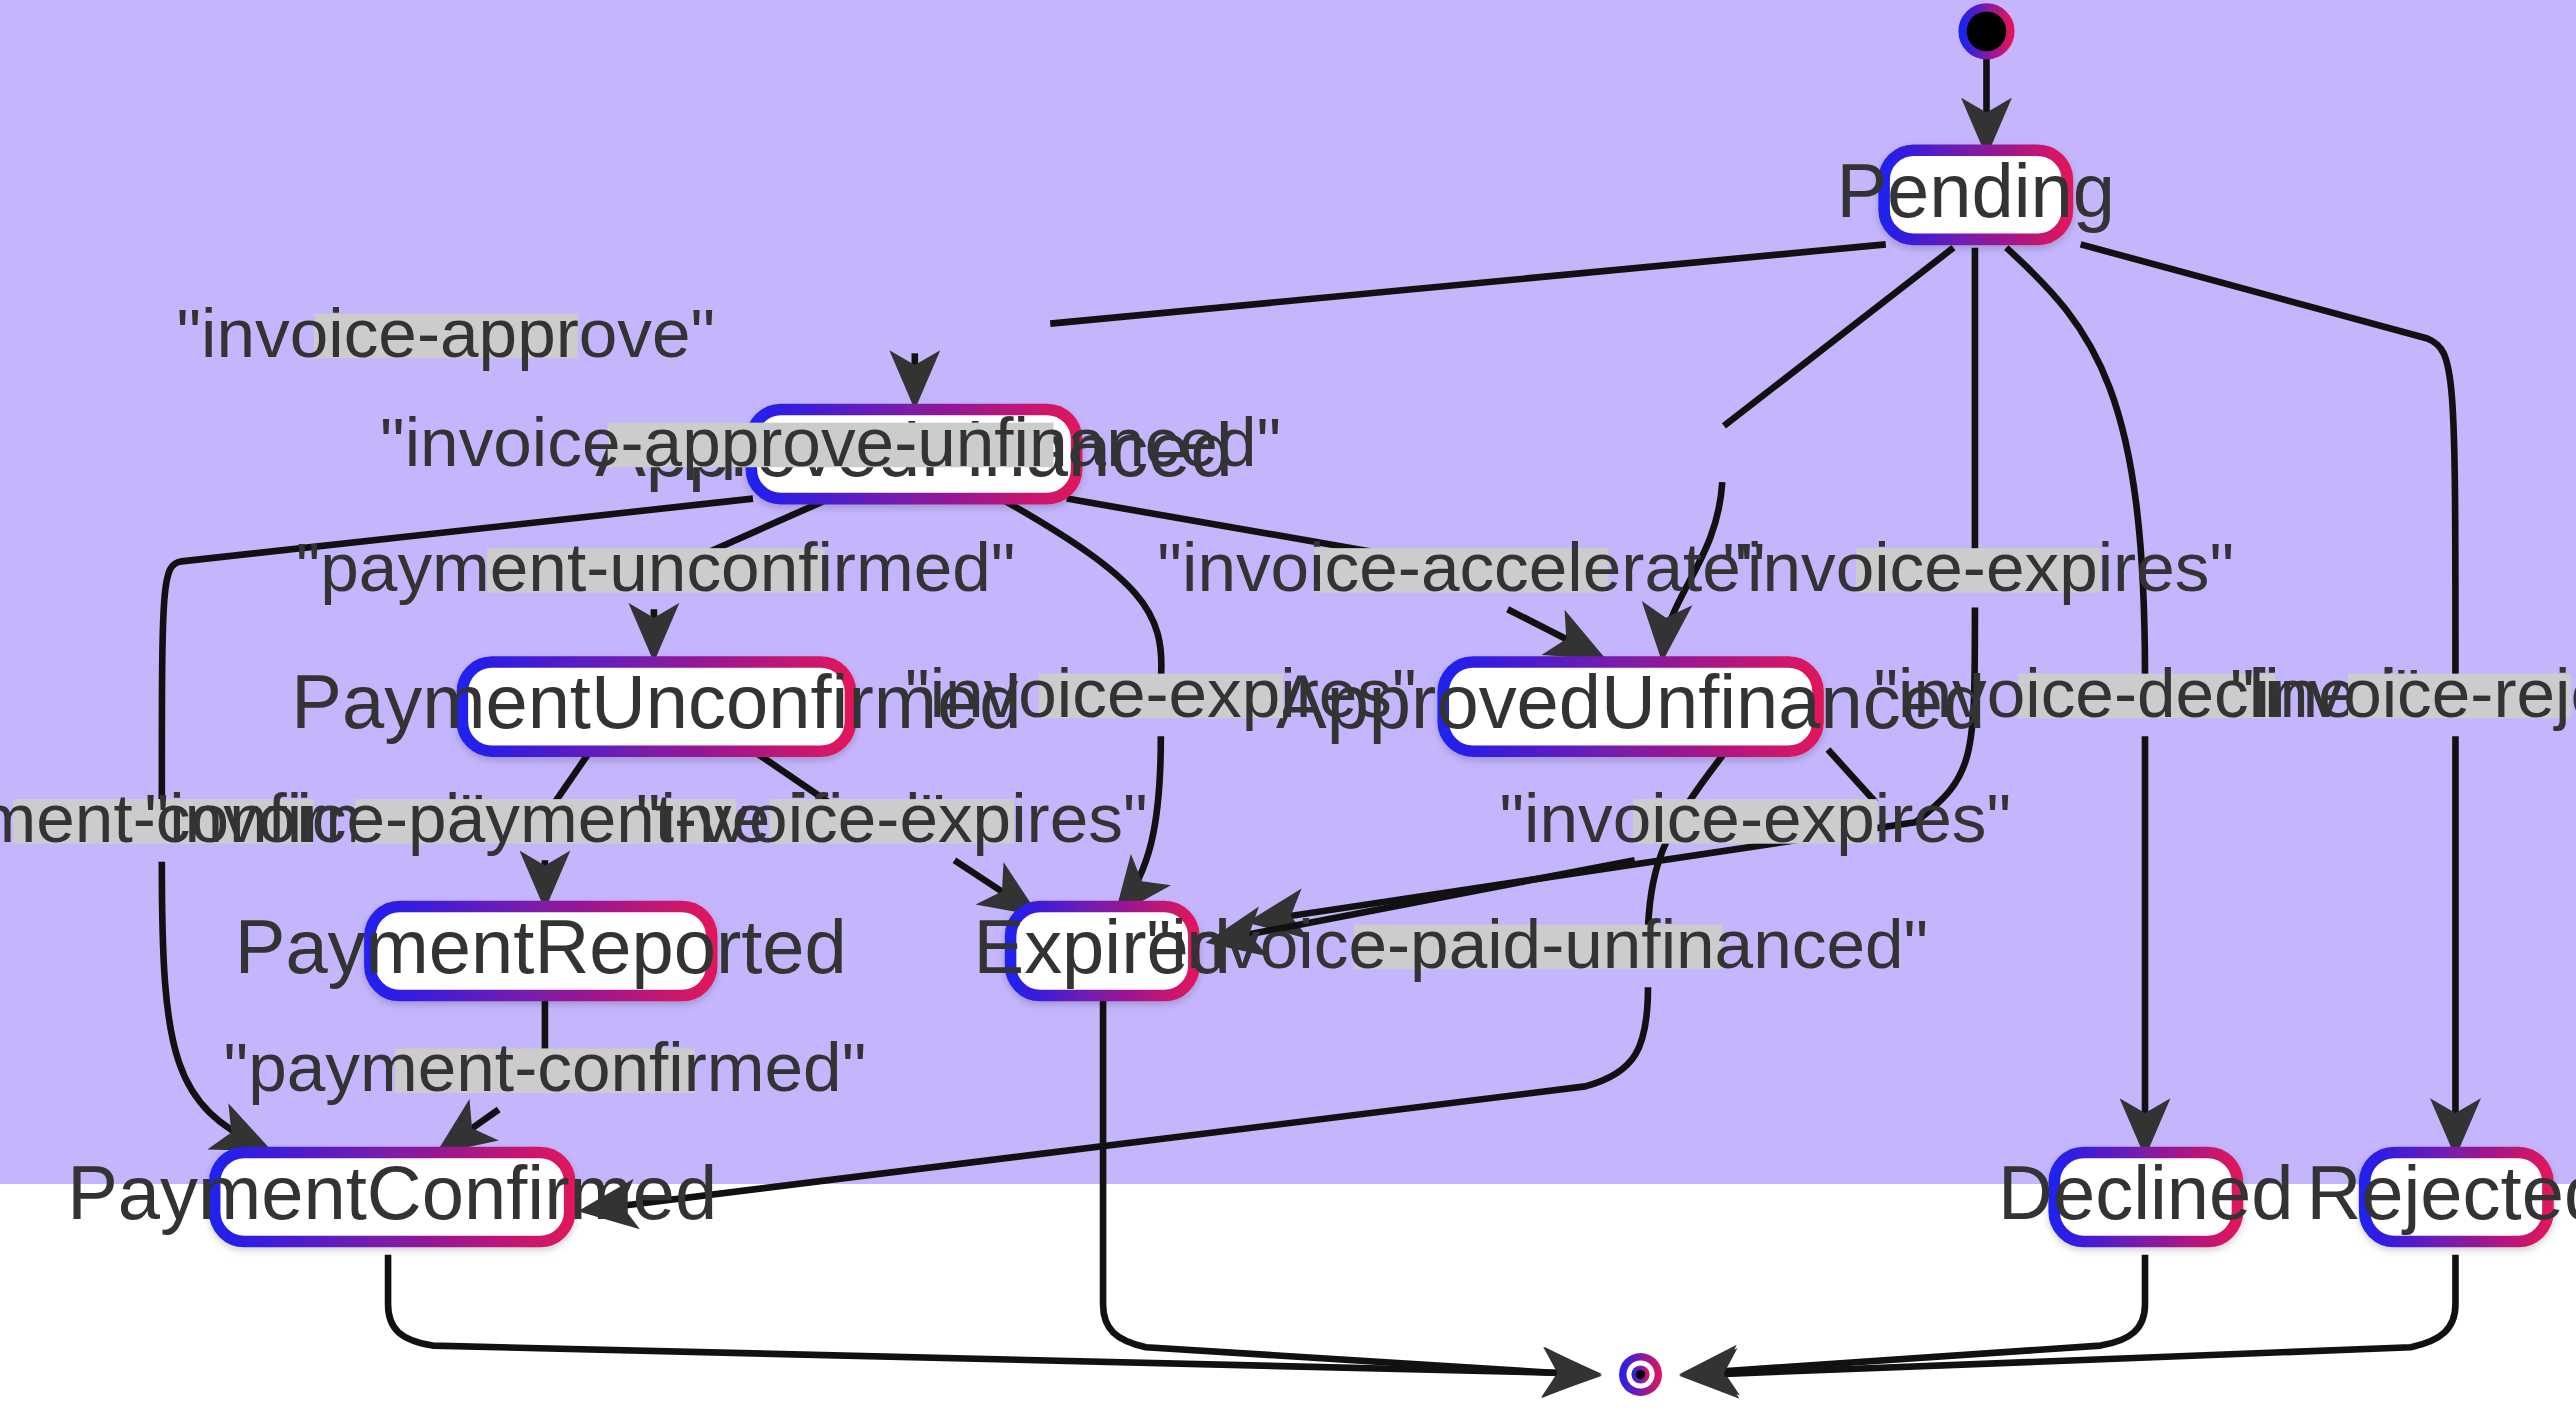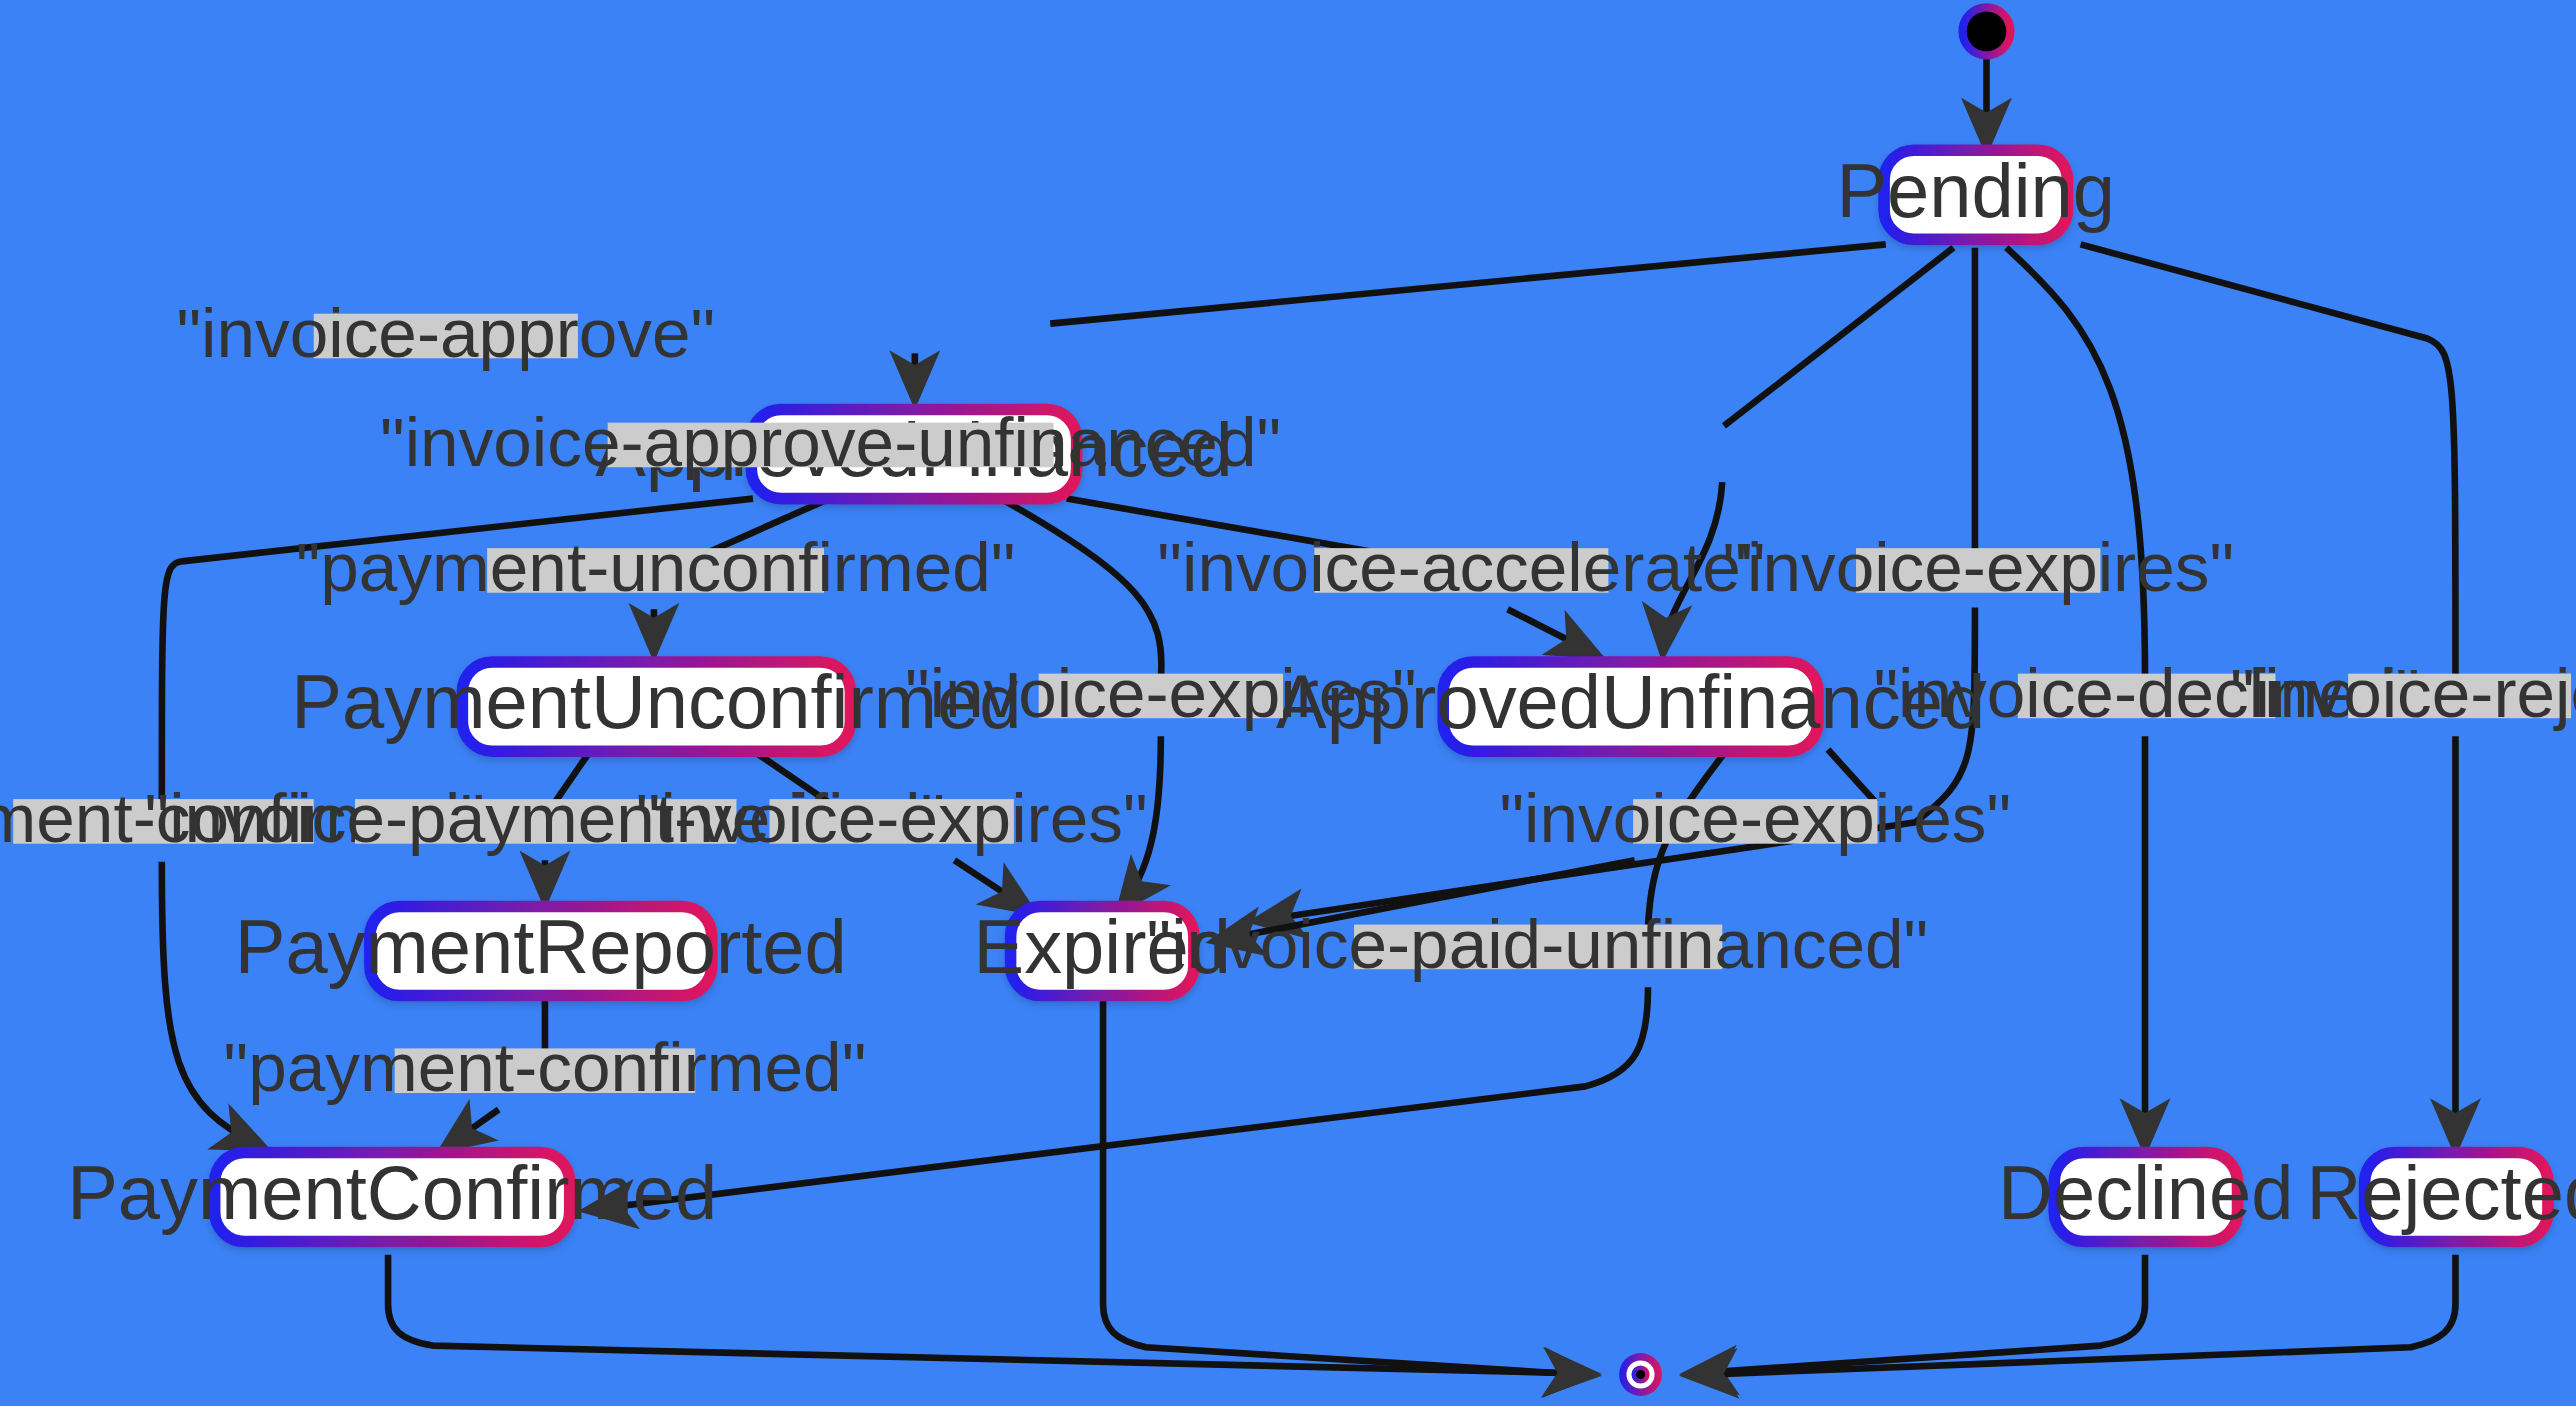--- a/index.html
+++ b/index.html
@@ -8,22 +8,22 @@
     padding: 0;
     background: #ffffff;
     width: 2576px;
     height: 1410px;
     overflow: hidden;
     font-family: "Liberation Sans", sans-serif;
   }
   #diagram-root {
     position: relative;
     width: 2576px;
-    height: 1406px;
-    background: #3b82f6;
+    height: 1184px;
+    background: #c4b5fd;
   }
   svg.diagram-canvas {
     position: absolute;
     left: 0;
     top: 0;
     width: 2576px;
     height: 1410px;
     display: block;
   }
   .edge-path {

